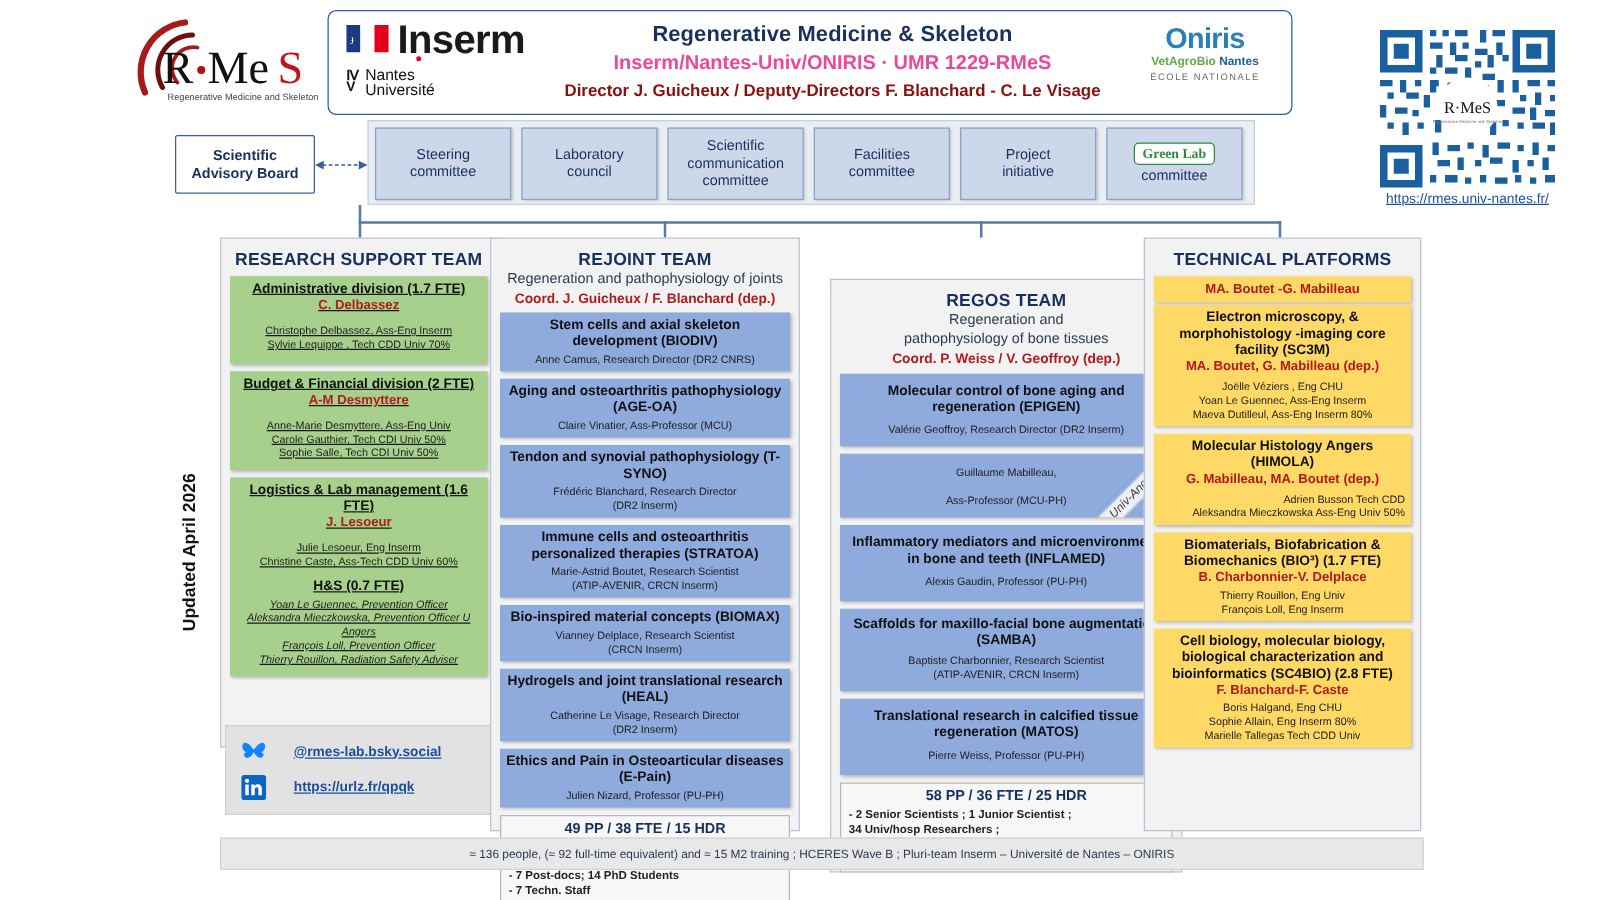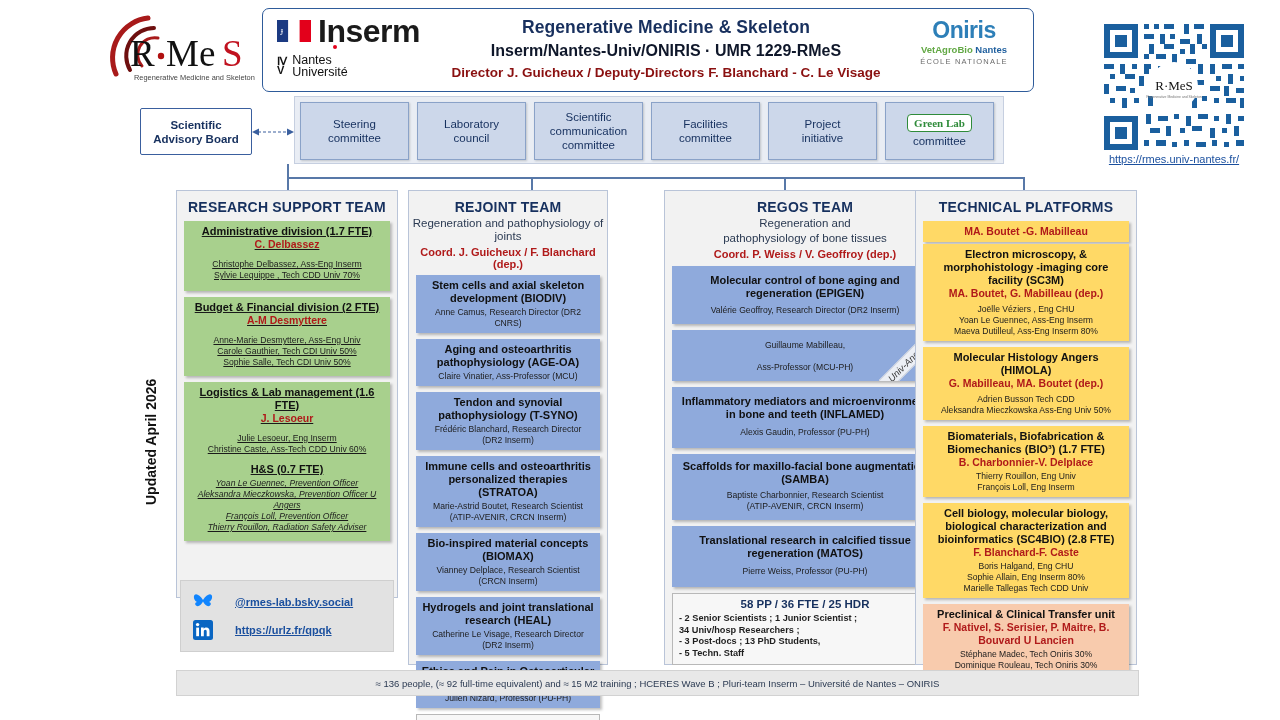--- a/index.html
+++ b/index.html
@@ -26,21 +26,21 @@
   .inserm-top { display:flex; align-items:center; gap:7px; }
   .fr-flag { width:34px; height:22px; display:block; }
   .inserm-word { font-size:32px; font-weight:bold; color:#1a1a1a; letter-spacing:-0.5px; line-height:1; }
   .inserm-dot { width:4px; height:4px; border-radius:50%; background:#e3001b; position:absolute; left:56px; top:30px; }
   .nantes-univ { margin-top:7px; display:flex; align-items:center; gap:5px; }
   .nu-mark { font-size:11px; font-weight:bold; line-height:9px; color:#111; }
   .nu-text { font-size:12.5px; color:#111; line-height:12px; }
 
   .header-titles { position:absolute; left:178px; top:8px; width:450px; text-align:center; }
   .ht1 { font-size:17.5px; font-weight:bold; color:#18305e; letter-spacing:0.1px; }
-  .ht2 { font-size:16px; font-weight:bold; color:#0f172a; margin-top:4px; }
+  .ht2 { font-size:16px; font-weight:bold; color:#ec4899; margin-top:4px; }
   .ht3 { font-size:13.5px; font-weight:bold; color:#8a1010; margin-top:5px; }
 
   .oniris-block { position:absolute; right:10px; top:10px; width:118px; text-align:center; }
   .oniris-word { font-size:23px; font-weight:bold; color:#2d7fb8; line-height:1; letter-spacing:-0.5px; }
   .oniris-sub1 { font-size:9.5px; font-weight:bold; margin-top:2px; }
   .oniris-sub1 .green { color:#62a844; }
   .oniris-sub1 .blue { color:#1f5f9e; }
   .oniris-sub2 { font-size:7.5px; color:#6b6b6b; letter-spacing:1.2px; margin-top:2px; }
 
   
@@ -78,22 +78,22 @@
   .updated {
     position:absolute; left:143px; top:505px;
     transform:rotate(-90deg); transform-origin:left top;
     font-size:14px; font-weight:bold; color:#111; white-space:nowrap;
   }
 
   
   .col { position:absolute; top:190px; box-sizing:border-box;
          border:1.3px solid #b9c4d8; background:#f2f2f2; }
   .col-rst  { left:176px; width:222px; height:408px; }
-  .col-rej  { left:408px; width:200px; height:475px; }
-  .col-reg  { left:664px; width:282px; height:475px; }
+  .col-rej  { left:392px; width:248px; height:475px; }
+  .col-reg  { left:664px; width:282px; height:475px;margin-top:33px; }
   .col-tp   { left:915px; width:222px; height:475px; }
 
   .col-title { text-align:center; font-size:14px; font-weight:bold; color:#16305e;
                padding-top:8px; letter-spacing:0.2px; }
   .col-sub   { text-align:center; font-size:11.5px; color:#2b3a52; line-height:13px; margin-top:2px; }
   .col-coord { text-align:center; font-size:11px; font-weight:bold; color:#b01a1a; margin-top:3px; }
 
   .cards { padding:6px 7px 0 7px; }
   .card {
     box-shadow:1.5px 1.5px 2.5px rgba(0,0,0,0.25);
@@ -495,42 +495,36 @@
       <div class="card yellow-card">
         <div class="ttl">Electron microscopy, &amp;  morphohistology -imaging core facility (SC3M)</div>
         <div class="lead">MA. Boutet, G. Mabilleau (dep.)</div>
         <div class="ppl" style="white-space:pre-line;margin-top:4px;">Joëlle  Véziers  , Eng CHU
 Yoan Le Guennec, Ass-Eng Inserm
 Maeva Dutilleul, Ass-Eng Inserm 80%</div>
       </div>
       <div class="card yellow-card">
         <div class="ttl">Molecular Histology Angers (HIMOLA)</div>
         <div class="lead">G. Mabilleau, MA. Boutet (dep.)</div>
-        <div class="ppl" style="white-space:pre-line;margin-top:4px;">Adrien Busson Tech CDD
+        <div class="ppl" style="white-space:pre-line;margin-top:4px;text-align:right;">Adrien Busson Tech CDD
 Aleksandra Mieczkowska  Ass-Eng Univ 50%</div>
       </div>
       <div class="card yellow-card">
         <div class="ttl">Biomaterials, Biofabrication &amp; Biomechanics (BIO³) (1.7 FTE)</div>
         <div class="lead">B. Charbonnier-V. Delplace</div>
         <div class="ppl" style="white-space:pre-line;margin-top:2px;">Thierry Rouillon, Eng Univ
 François Loll, Eng Inserm</div>
       </div>
       <div class="card yellow-card">
         <div class="ttl">Cell biology, molecular biology, biological characterization and bioinformatics (SC4BIO) (2.8 FTE)</div>
         <div class="lead">F. Blanchard-F. Caste</div>
         <div class="ppl" style="white-space:pre-line;margin-top:2px;">Boris Halgand, Eng CHU
 Sophie Allain, Eng Inserm  80%
 Marielle Tallegas Tech CDD Univ</div>
       </div>
-      <div class="card peach-card">
-        <div class="ttl">Preclinical &amp; Clinical Transfer unit</div>
-        <div class="lead">F. Nativel, S. Serisier, P. Maitre, B. Bouvard U Lancien</div>
-        <div class="ppl" style="white-space:pre-line;margin-top:2px;">Stéphane Madec, Tech Oniris 30%
-Dominique Rouleau, Tech Oniris 30%</div>
-      </div>
     </div>
   </div>
 
   <div class="footer">
     <span>≈ 136 people, (≈ 92 full-time equivalent)  and ≈ 15 M2 training ; HCERES Wave B ; Pluri-team Inserm – Université de Nantes – ONIRIS</span>
   </div>
 
 </div>
 
 </body></html>

